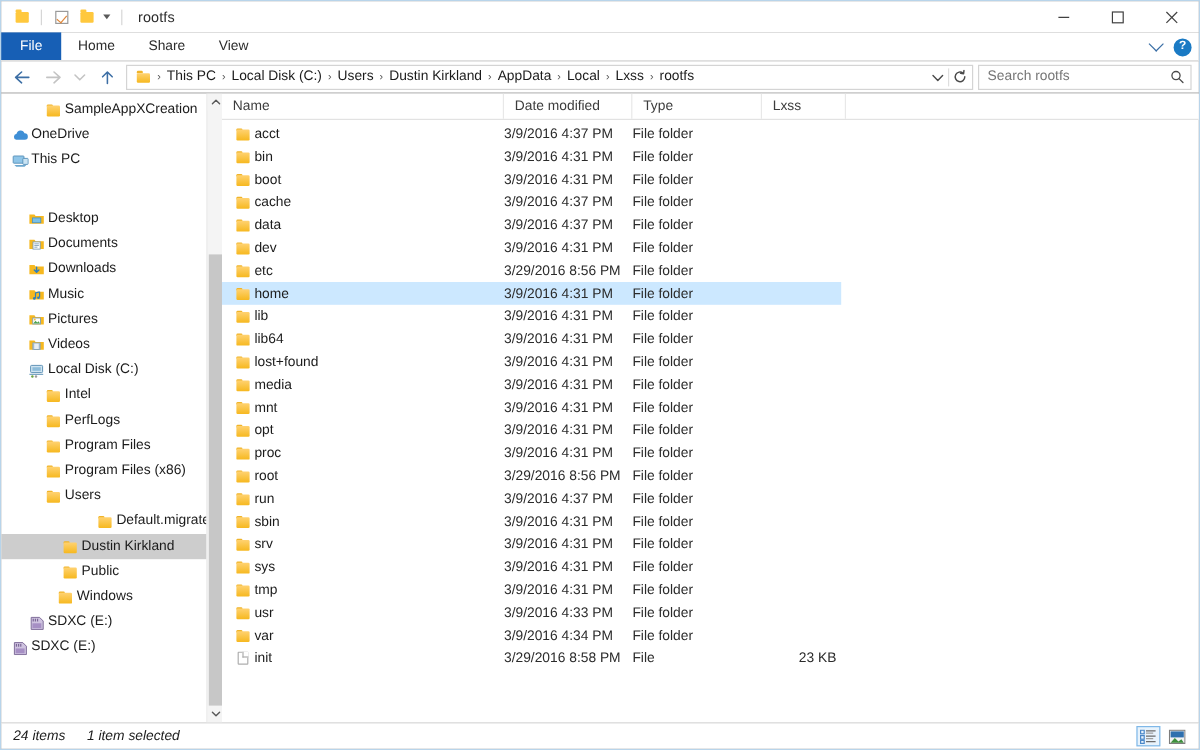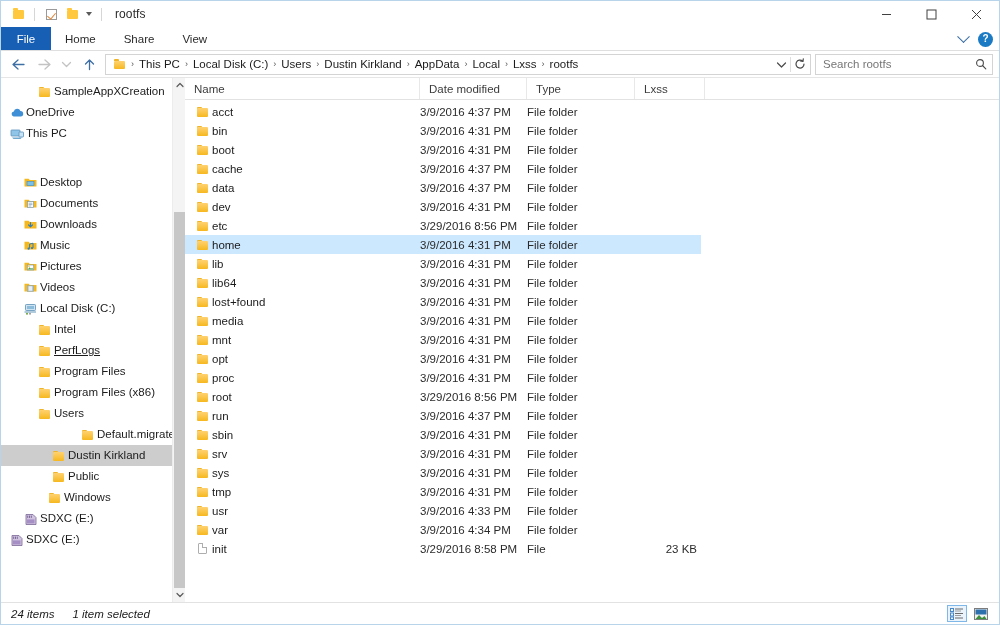--- a/index.html
+++ b/index.html
@@ -478,21 +478,21 @@
           </div>
           <div class="tnode" style="padding-left: 34px;">
             <span class="tico" style="display: flex; align-items: center;">
               <span class="f-ico">
                 <span class="bk"></span>
                 <span class="fr"></span>
               </span>
             </span>
             <span class="tlabel">Intel</span>
           </div>
-          <div class="tnode" style="padding-left: 34px; text-decoration: underline;">
+          <div class="tnode" style="padding-left: 34px;">
             <span class="tico" style="display: flex; align-items: center;">
               <span class="f-ico">
                 <span class="bk"></span>
                 <span class="fr"></span>
               </span>
             </span>
             <span class="tlabel">PerfLogs</span>
           </div>
           <div class="tnode" style="padding-left: 34px;">
             <span class="tico" style="display: flex; align-items: center;">

